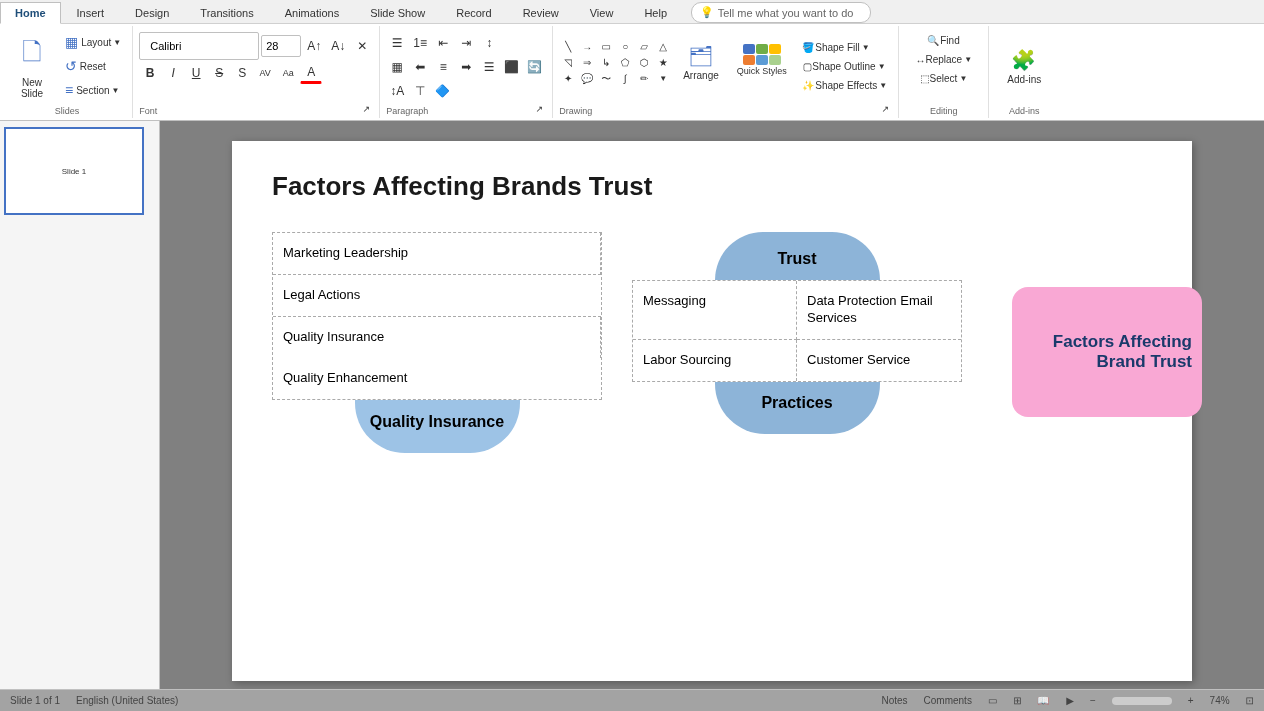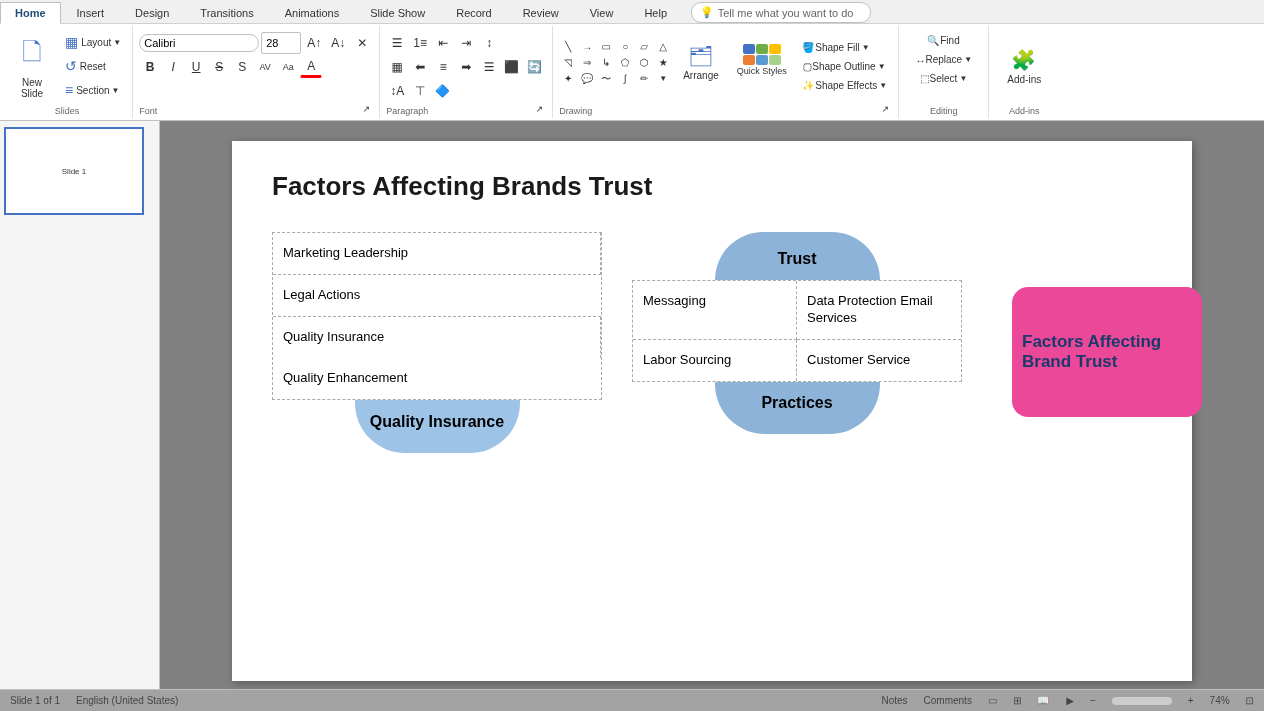--- a/index.html
+++ b/index.html
@@ -105,25 +105,25 @@
 
     .font-selector {
       display: flex;
       align-items: center;
       gap: 2px;
       margin-bottom: 2px;
     }
 
     .font-name-box {
       width: 120px;
-      height: 18px;
+      height: 28px;
       border: 1px solid #c0c0c0;
-      padding: 0 4px;
+      padding: 0 10px;
       font-size: 11px;
-      border-radius: 10px;
+      border-radius: 2px;
     }
 
     .font-size-box {
       width: 40px;
       height: 22px;
       border: 1px solid #c0c0c0;
       padding: 0 4px;
       font-size: 11px;
       border-radius: 2px;
     }
@@ -498,21 +498,21 @@
 Sourcing</div>
               <div style="padding:12px 10px; font-size:13px; line-height:1.3;">Customer
 Service</div>
             </div>
 
             <div style="width:165px; background:#8db4d8; border-radius:0 0 50px 50px; display:flex; align-items:center; justify-content:center; text-align:center; font-weight:bold; font-size:16px; padding:12px 10px 22px;">
               <span>Practices</span>
             </div>
           </div>
 
-          <div style="position:absolute; right:-50px; top:55px; background:#ec4899; border-radius:16px; width:190px; height:130px; display:flex; align-items:center; justify-content:center; text-align:left; font-weight:bold; font-size:17px; color:#1a3a6b; line-height:1.2; padding:10px;">
+          <div style="position:absolute; right:-50px; top:55px; background:#f9a8d4; border-radius:16px; width:190px; height:130px; display:flex; align-items:center; justify-content:center; text-align:right; font-weight:bold; font-size:17px; color:#1a3a6b; line-height:1.2; padding:10px;">
             <span>Factors
 Affecting
 Brand Trust</span>
           </div>
         </div>
       </div>
     </div>
   </div>
 
   <div class="status-bar">

